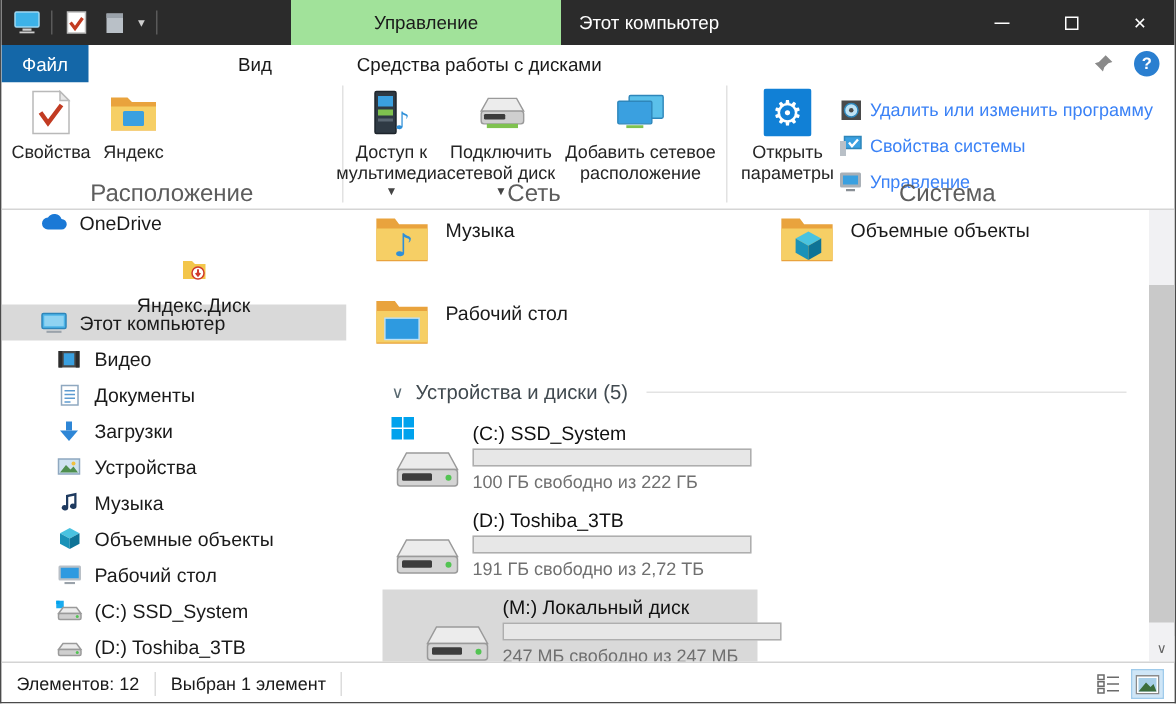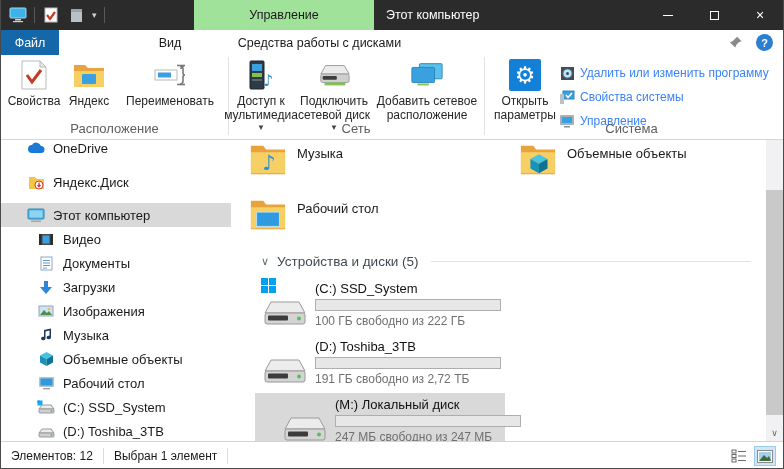--- a/index.html
+++ b/index.html
@@ -34,40 +34,40 @@
   .tab-disk { left:200px; width:173px;margin-left:32px; }
   .ribbon-pin { position:absolute; right:38px; top:5px; width:16px; height:16px; color:#8a8a8a; }
   .help-btn { position:absolute; right:10px; top:4px; width:17px; height:17px; border-radius:50%;
               background:#2a7fd0; color:#fff; font-size:11px; font-weight:bold;
               display:flex; align-items:center; justify-content:center; }
 
   
   .ribbon { position:absolute; left:0; top:55px; width:100%; height:85px; background:#fff;
             border-bottom:1px solid #d5d5d5; }
   .grp-sep { position:absolute; top:2px; height:78px; width:1px; background:#e2e2e2; }
-  .grp-label { position:absolute; top:66px; font-size:13px; color:#5d5d5d; text-align:center; }
+  .grp-label { position:absolute; top:66px; font-size:16px; color:#5d5d5d; text-align:center; }
   .big-btn { position:absolute; top:3px; display:flex; flex-direction:column; align-items:center;
              font-size:12px; color:#262626; text-align:center; line-height:1.15; }
   .big-btn .bicon { width:34px; height:34px; display:flex; align-items:center; justify-content:center; margin-bottom:3px; }
   .caret { font-size:8px; color:#444; }
   .small-btn { position:absolute; left:558px; height:20px; display:flex; align-items:center; gap:5px;
                font-size:12px; color:#3b82f6; white-space:nowrap; }
   .sicon { width:16px; height:16px; display:flex; align-items:center; justify-content:center; }
 
   
   .content { position:absolute; left:0; top:140px; width:100%; height:301px; background:#fff; }
 
   .sidebar { position:absolute; left:0; top:0; width:230px; height:100%; overflow:hidden; }
   .side-row { height:24px; display:flex; align-items:center; gap:8px; padding-left:26px; font-size:13px; }
   .side-row.child { padding-left:36px;align-items:center; }
   .side-row.selected { background:#d9d9d9; }
   .side-ic { width:18px; height:18px; flex:0 0 18px; display:flex; align-items:center; justify-content:center; }
   .mt-neg { margin-top:-4px; }
   .gap10 { margin-bottom:10px; }
-  .gap9 { margin-bottom:9px; }
+  .gap9 { margin-bottom:9px;flex-direction:column; }
 
   .main { position:absolute; left:230px; top:0; width:528px; height:100%; }
   .folder-tile { position:absolute; display:flex; gap:10px; width:250px; }
   .folder-tile .fname { padding-top:6px; font-size:13px; }
   .ficon { position:relative; width:38px; height:38px; flex:0 0 38px; }
 
   .sect-head { position:absolute; left:30px; top:110px; right:8px; height:22px; display:flex; align-items:center; gap:8px;
                color:#414a50; font-size:13.5px; }
   .sect-head .chev { color:#5a6a72; font-size:11px; }
   .sect-rule { flex:1; height:1px; background:#e3e3e3; margin-left:4px; }
@@ -172,32 +172,20 @@
     <div class="big-btn" style="left:60px; width:56px;">
       <span class="bicon">
         <svg width="32" height="28" viewBox="0 0 32 28">
             <path d="M1 4 h11 l3 3 h16 v19 h-30 z" fill="#e9a33d"></path>
             <path d="M1 10 h30 v16 h-30 z" fill="#f6cf65"></path>
             <rect x="9" y="13" width="14" height="10" rx="1" fill="#3aa0e0"></rect>
           </svg>
       </span>
       <span>Яндекс</span>
     </div>
-    <div class="big-btn" style="left:116px; width:106px;">
-      <span class="bicon">
-        <svg width="34" height="26" viewBox="0 0 34 26">
-            <rect x="2" y="8" width="22" height="10" fill="#fff" stroke="#b9b9b9"></rect>
-            <rect x="5" y="10.5" width="13" height="5" fill="#3aa0e0"></rect>
-            <path d="M27 4 q3 0 3 3 v4 q0 2 2 2 q-2 0 -2 2 v4 q0 3 -3 3 M31 4 q-3 0 -3 3" stroke="#7a7a7a" stroke-width="1.6" fill="none"></path>
-            <line x1="24" y1="3.5" x2="32" y2="3.5" stroke="#7a7a7a" stroke-width="1.6"></line>
-            <line x1="24" y1="22.5" x2="32" y2="22.5" stroke="#7a7a7a" stroke-width="1.6"></line>
-          </svg>
-      </span>
-      <span>Переименовать</span>
-    </div>
     <div class="grp-label" style="left:0; width:227px;">Расположение</div>
     <div class="grp-sep" style="left:227px;"></div>
 
     <div class="big-btn" style="left:228px; width:64px;">
       <span class="bicon">
         <svg width="26" height="32" viewBox="0 0 26 32">
             <rect x="2" y="2" width="14" height="28" rx="1" fill="#2f3a44" stroke="#1d242b"></rect>
             <rect x="4" y="5" width="10" height="7" fill="#3aa0e0"></rect>
             <rect x="4" y="14" width="10" height="4" fill="#7fc24f"></rect>
             <rect x="4" y="20" width="10" height="2" fill="#5a6772"></rect>
@@ -338,21 +326,21 @@
         <span>Загрузки</span>
       </div>
       <div class="side-row child">
         <span class="side-ic">
           <svg width="16" height="12" viewBox="0 0 16 12">
               <rect x="1" y="1" width="14" height="10" fill="#cfe3f0" stroke="#8fa8c0"></rect>
               <polygon points="2,10 6,5 9,8 11,6 14,10" fill="#4f8f4f"></polygon>
               <circle cx="11" cy="4" r="1.3" fill="#f0c040"></circle>
             </svg>
         </span>
-        <span>Изображения</span>
+        <span>Устройства</span>
       </div>
       <div class="side-row child">
         <span class="side-ic">
           <svg width="14" height="15" viewBox="0 0 14 15">
               <path d="M5 2 l7 -1.5 v9 a2.2 1.8 0 1 1 -1.5 -1.7 v-5.3 l-4 0.9 v7.1 a2.2 1.8 0 1 1 -1.5 -1.7 z" fill="#1e3a5f"></path>
             </svg>
         </span>
         <span>Музыка</span>
       </div>
       <div class="side-row child">

